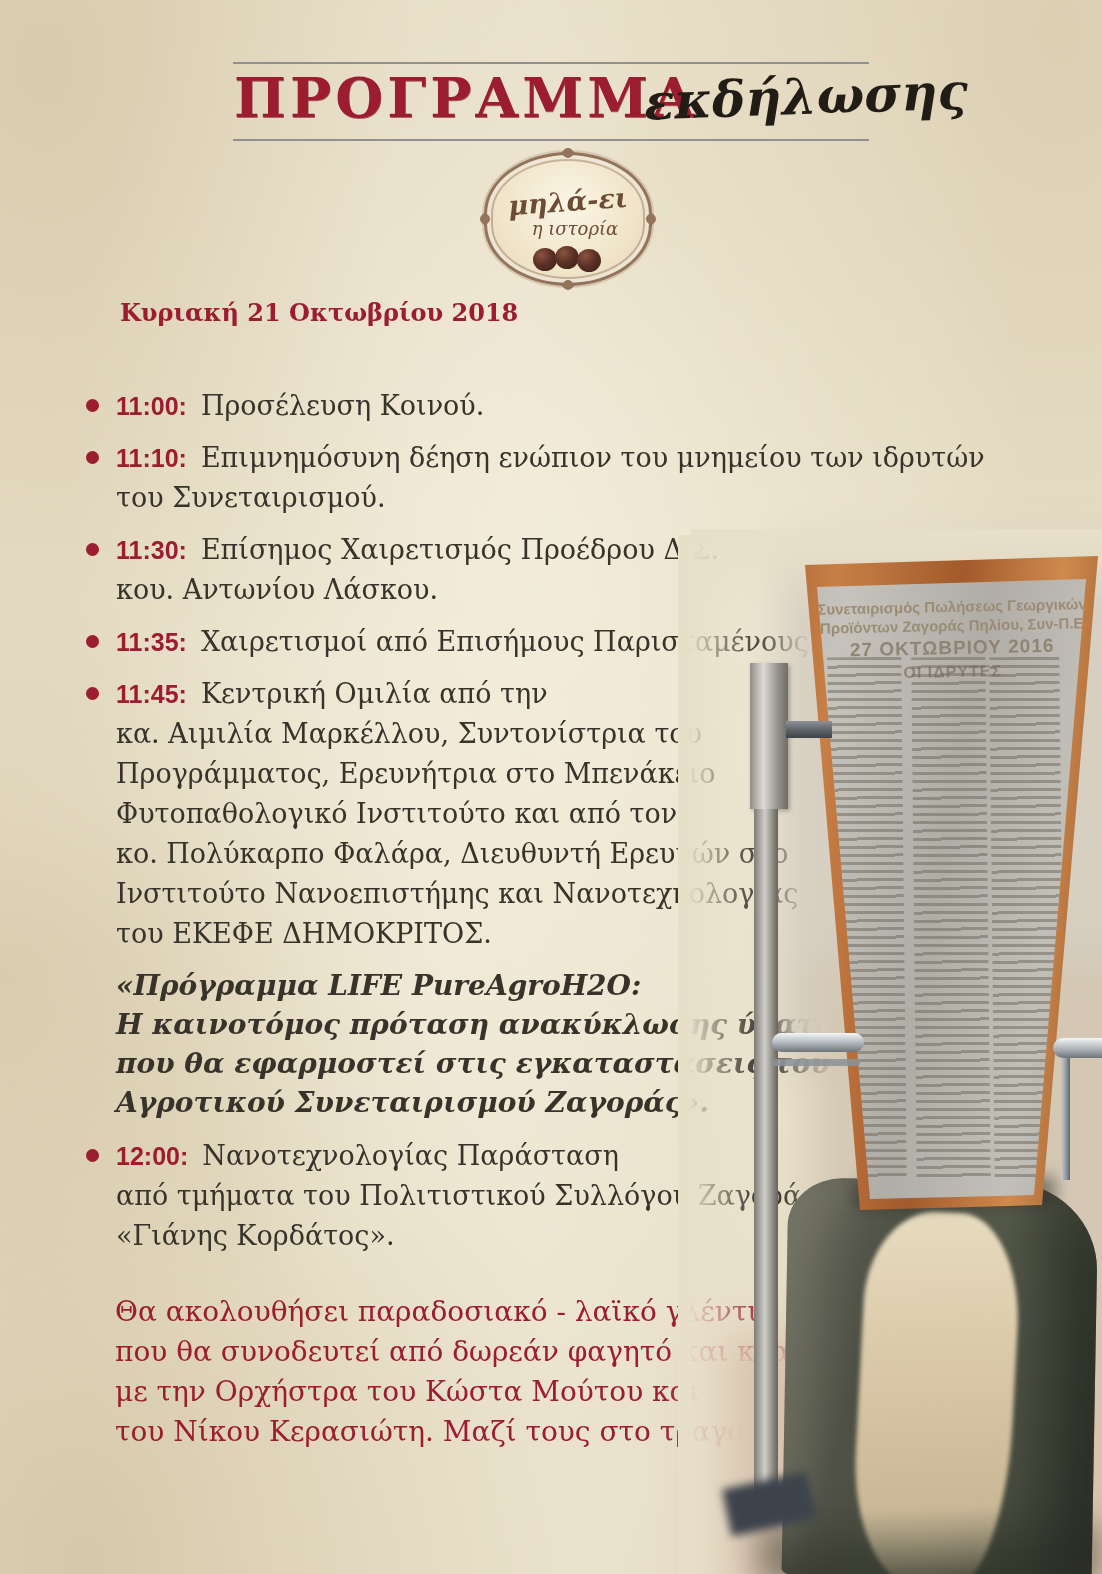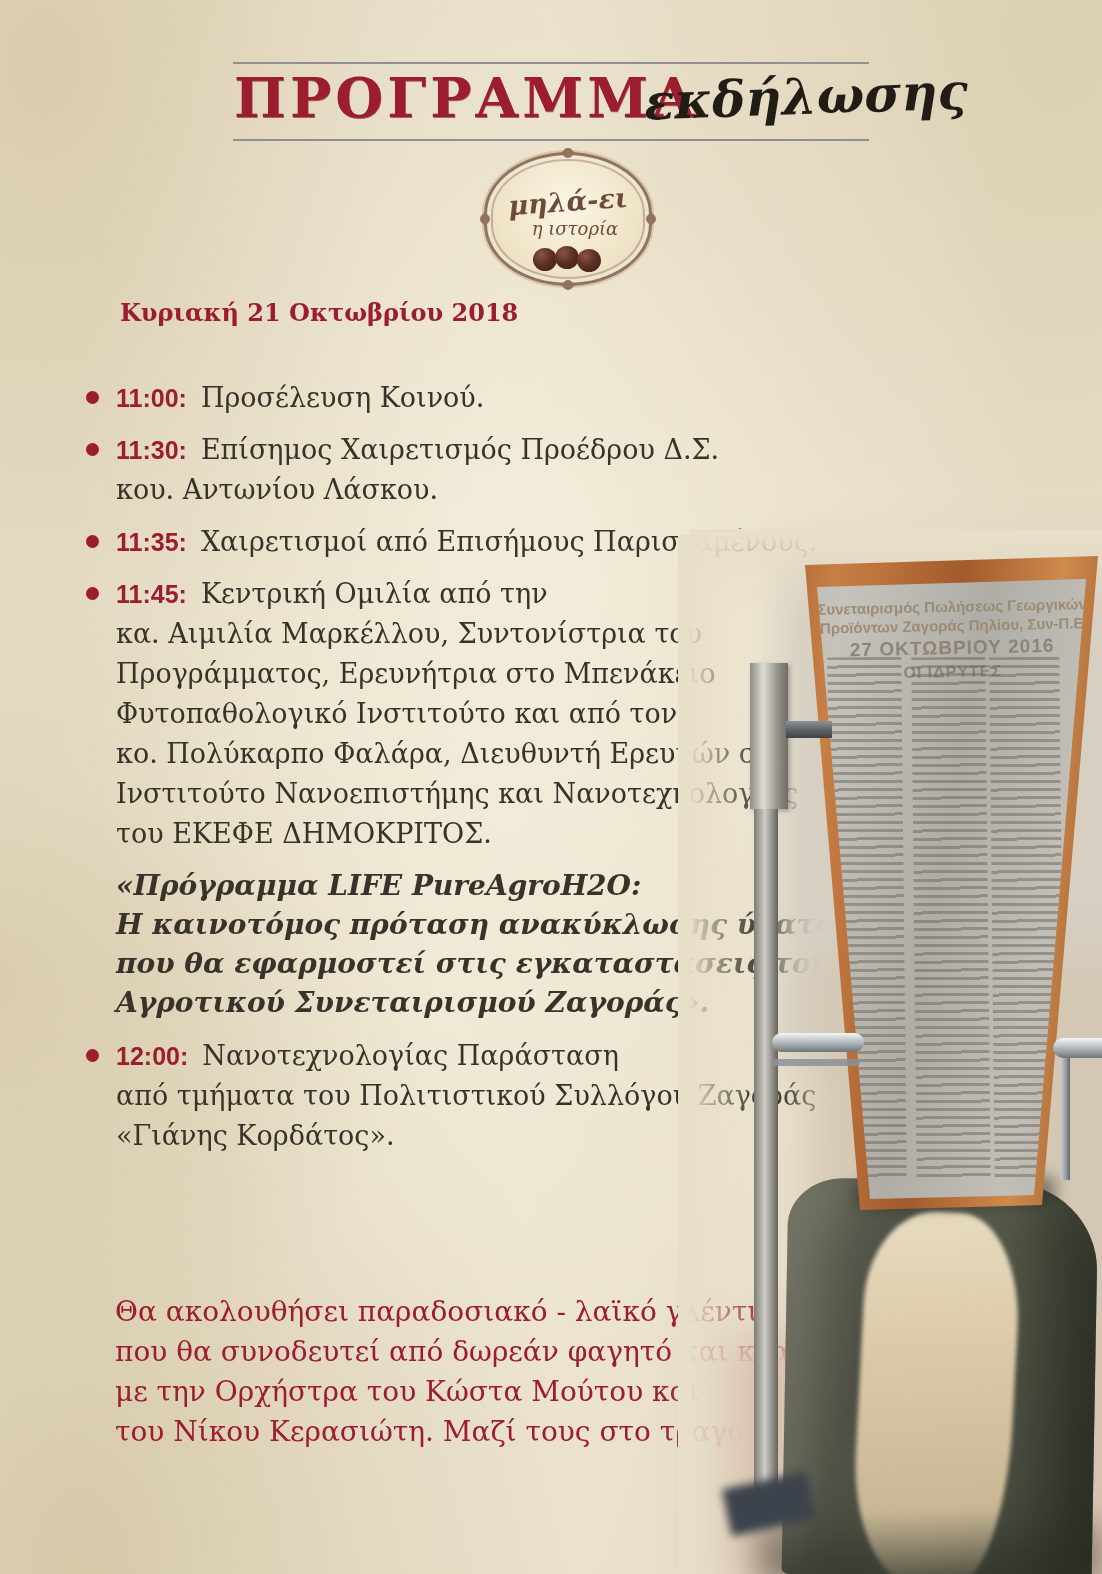--- a/index.html
+++ b/index.html
@@ -51,21 +51,21 @@
     font-style:italic;font-size:18px;color:#6d4c35;
   }
   .apples{position:absolute;left:50%;top:94px;transform:translateX(-50%);width:70px;height:26px;}
   .apple{position:absolute;width:24px;height:23px;border-radius:50%;
     background:radial-gradient(circle at 35% 30%, #8a5440 0%, #5c3026 45%, #3c1d16 100%);}
   .apple.a1{left:0;top:2px;} .apple.a2{left:22px;top:0;} .apple.a3{left:44px;top:3px;}
   
   .date{position:absolute;left:120px;top:298px;font-size:24px;font-weight:700;color:#9c1c30;white-space:nowrap;}
   
   .schedule{position:absolute;left:86px;top:378px;width:860px;color:#37332b;}
-  .item{position:relative;padding-left:30px;margin-bottom:12px;}
+  .item{position:relative;padding-left:30px;margin-bottom:12px;margin-top:8px;}
   .bullet{position:absolute;left:0;top:13px;width:13px;height:13px;border-radius:50%;background:#9c1c30;}
   .line{font-size:27px;line-height:40px;white-space:nowrap;}
   .time{font-family:"Liberation Sans", sans-serif;font-weight:bold;font-size:25px;color:#9c1c30;margin-right:14px;}
   .quote{margin:4px 0 14px 30px;font-style:italic;font-weight:600;}
   .quote .line{font-size:28px;line-height:39px;}
   
   .footer{position:absolute;left:115px;top:1292px;color:#9c1c30;}
   .footer .line{font-size:28px;line-height:40px;white-space:nowrap;}
   
   .photo{position:absolute;left:690px;top:535px;width:412px;height:1039px;}
@@ -165,20 +165,25 @@
 
   <div class="date">Κυριακή 21 Οκτωβρίου 2018</div>
 
   <div class="schedule">
 
     <div class="item">
       <span class="bullet"></span>
       <div class="line"><span class="time">11:00:</span><span>Προσέλευση Κοινού.</span></div>
     </div>
 
+    <div class="item">
+      <span class="bullet"></span>
+      <div class="line"><span class="time">11:10:</span><span>Επιμνημόσυνη δέηση ενώπιον του μνημείου των ιδρυτών</span></div>
+      <div class="line">του Συνεταιρισμού.</div>
+    </div>
 
     <div class="item">
       <span class="bullet"></span>
       <div class="line"><span class="time">11:30:</span><span>Επίσημος Χαιρετισμός Προέδρου Δ.Σ.</span></div>
       <div class="line">κου. Αντωνίου Λάσκου.</div>
     </div>
 
     <div class="item">
       <span class="bullet"></span>
       <div class="line"><span class="time">11:35:</span><span>Χαιρετισμοί από Επισήμους Παρισταμένους.</span></div>

